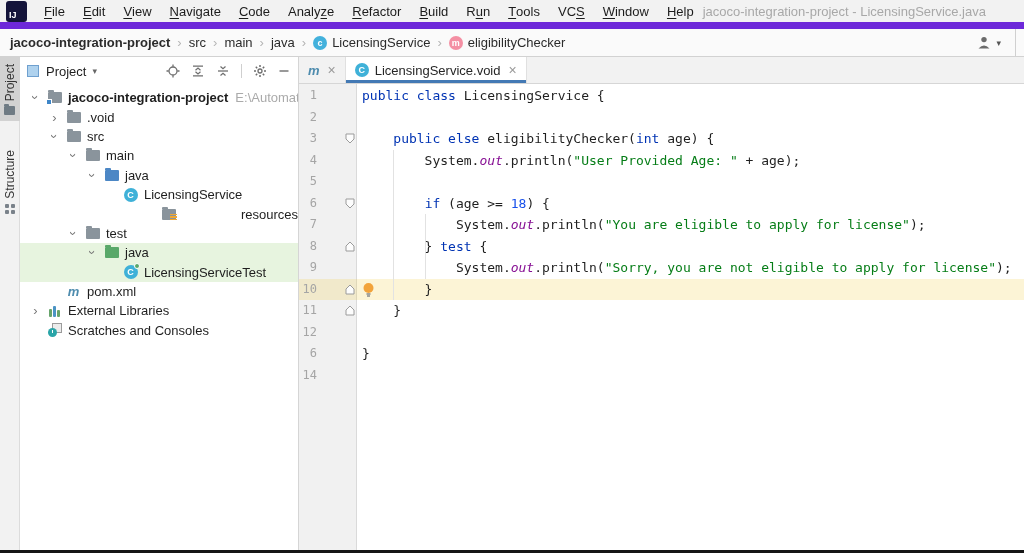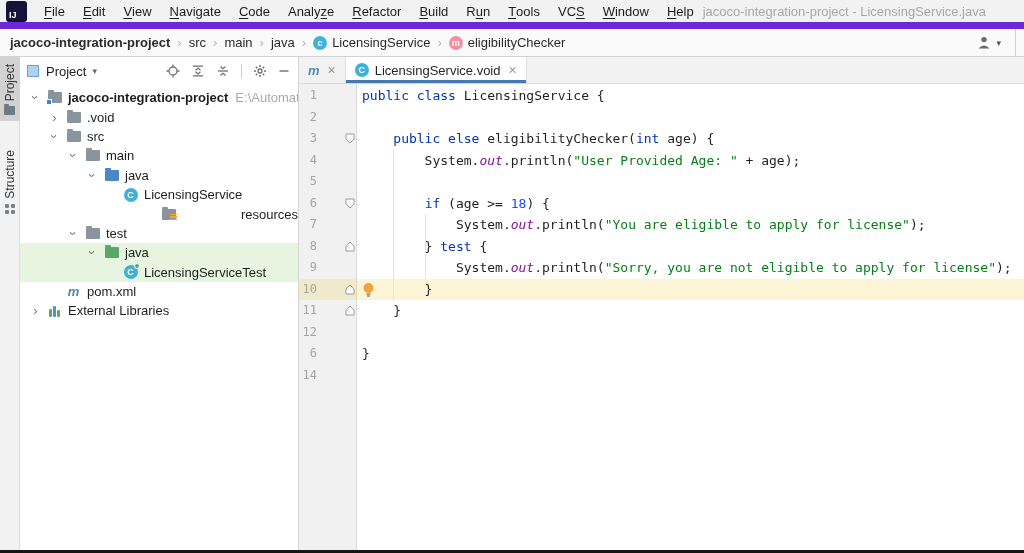--- a/index.html
+++ b/index.html
@@ -341,20 +341,30 @@
           </span>
           <span class="tw">
             <span class="lib-ic">
               <i style="background: rgb(103, 164, 107); height: 8px;"></i>
               <i style="background: rgb(75, 148, 196); height: 11px;"></i>
               <i style="background: rgb(103, 164, 107); height: 7px;"></i>
             </span>
           </span>
           <span class="tree-label">External Libraries</span>
         </div>
+        <div class="tree-row" style="padding-left: 6px;">
+          <span class="tw"></span>
+          <span class="tw">
+            <span class="scr-ic">
+              <i class="doc"></i>
+              <i class="clk"></i>
+            </span>
+          </span>
+          <span class="tree-label">Scratches and Consoles</span>
+        </div>
       </div>
   </div>
 
   <div class="editor">
     <div class="tabbar" id="tabbar">
         <div class="tab">
           <span class="maven-ic">m</span>
           <span class="close">×</span>
         </div>
         <div class="tab active">

